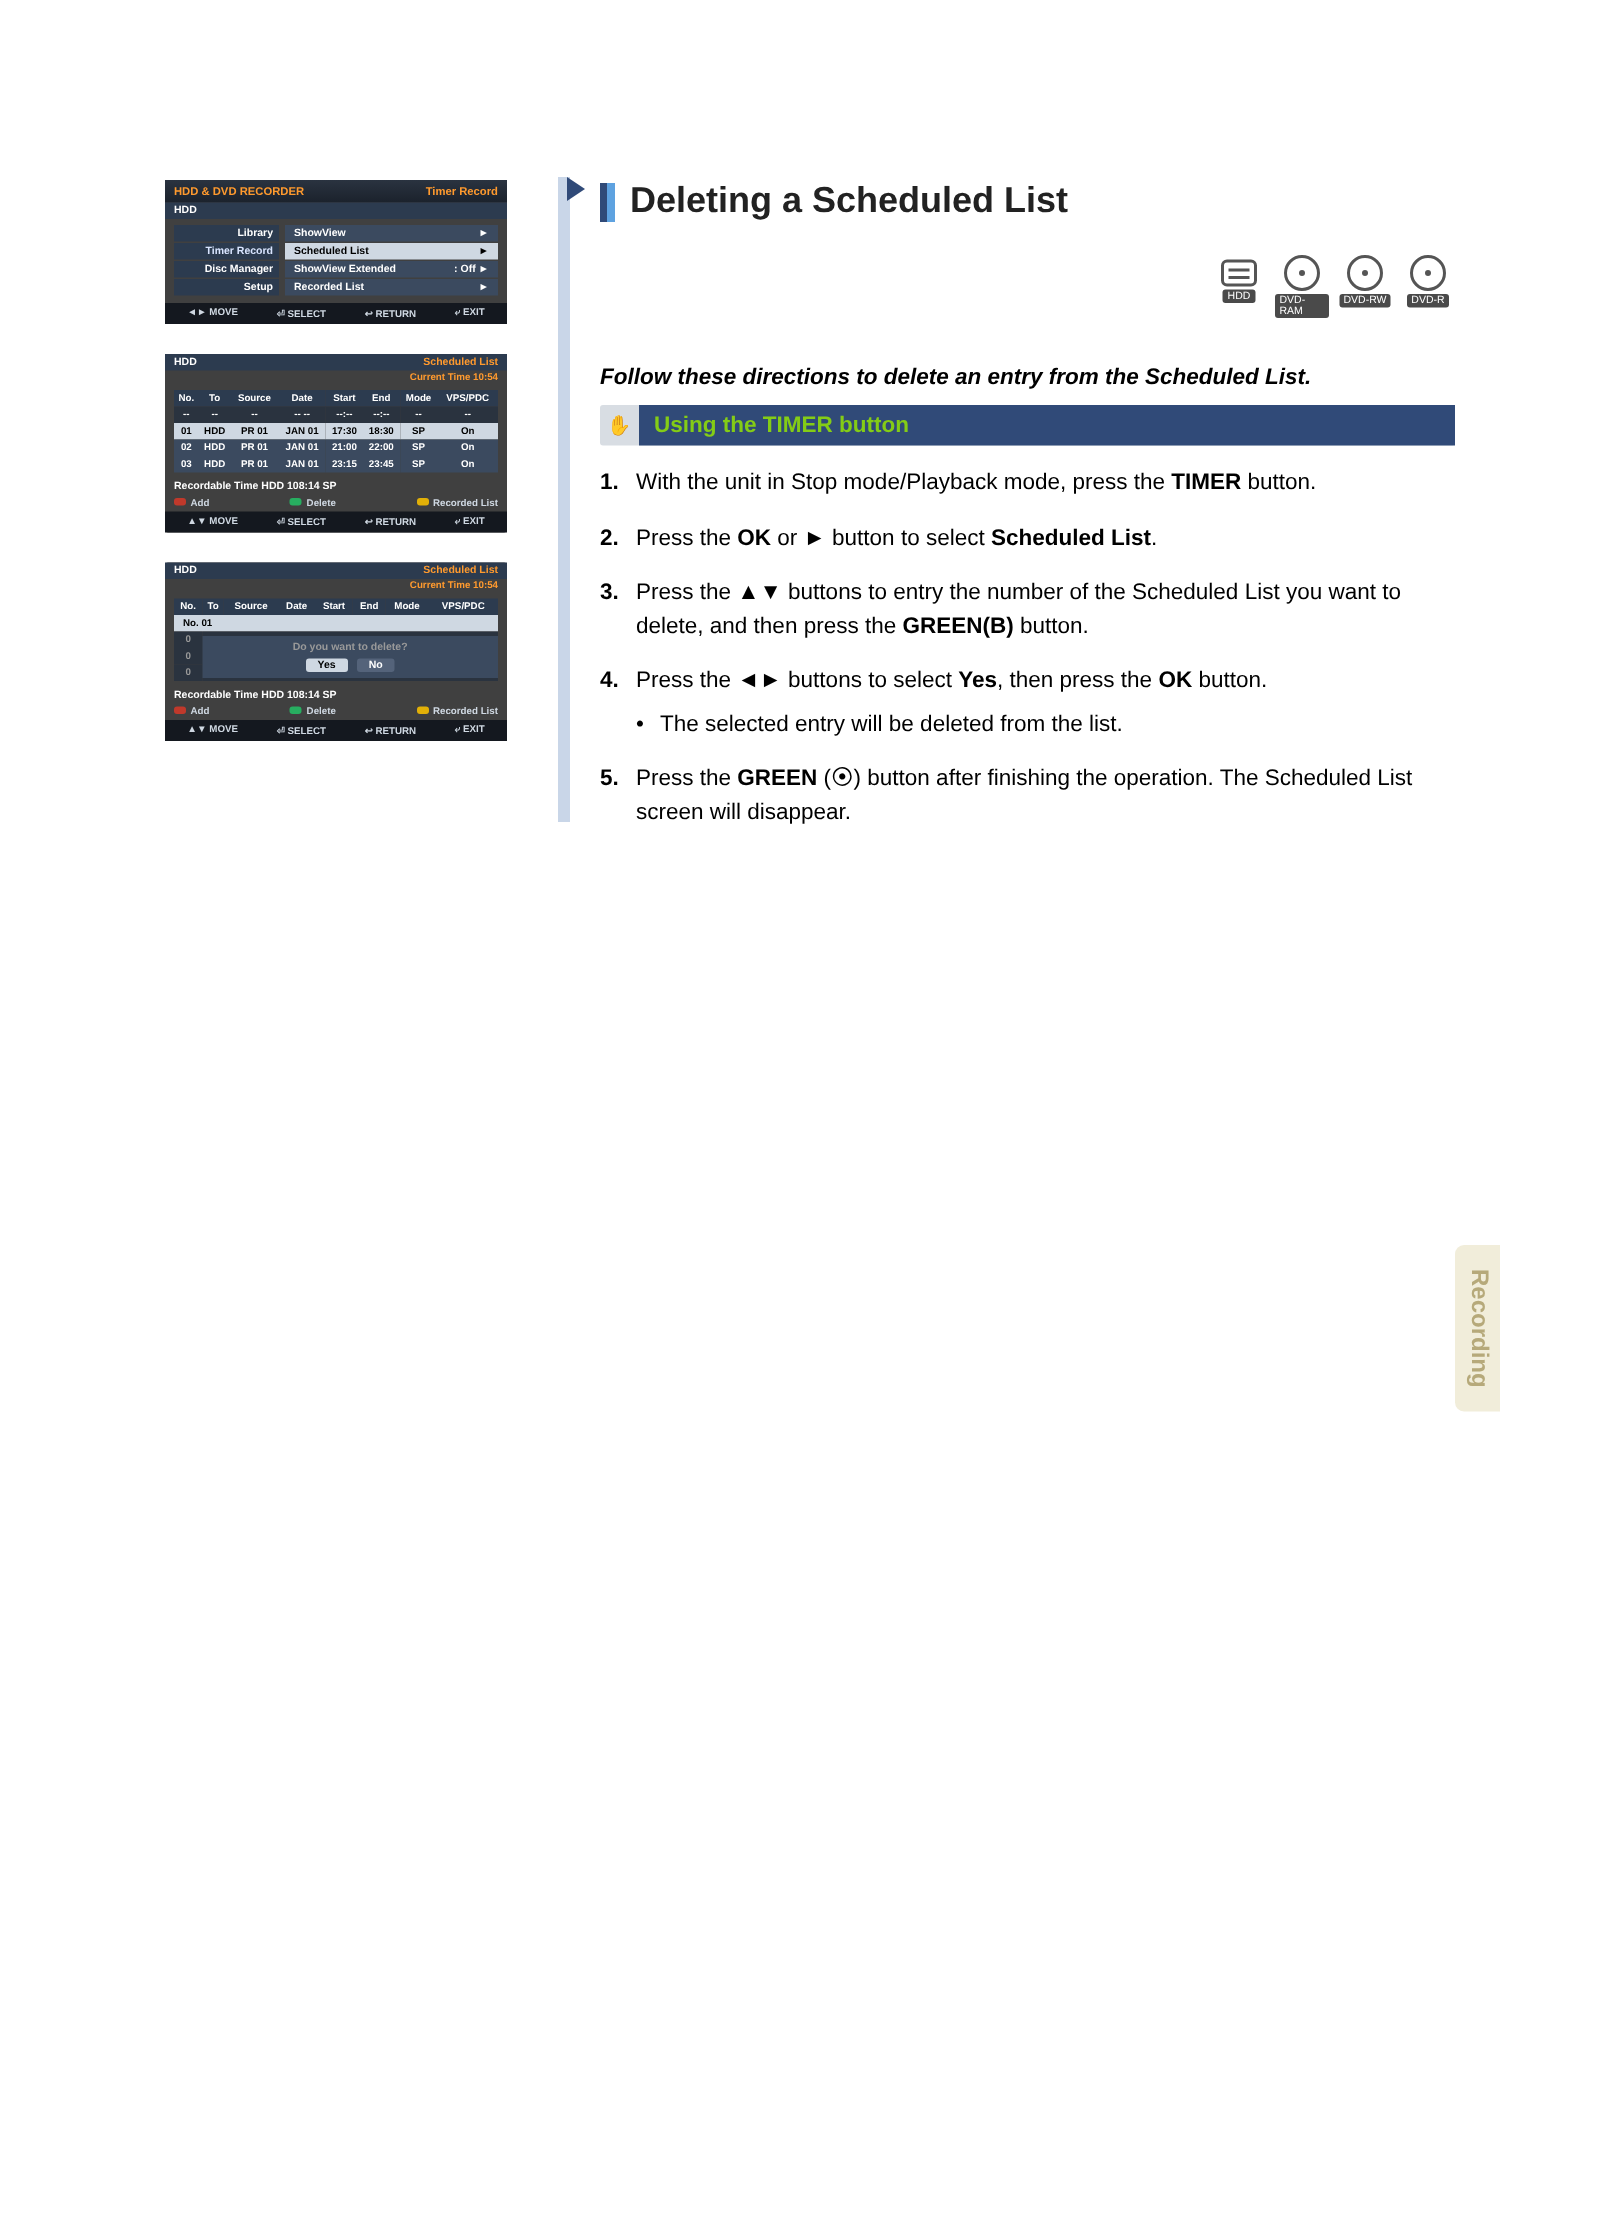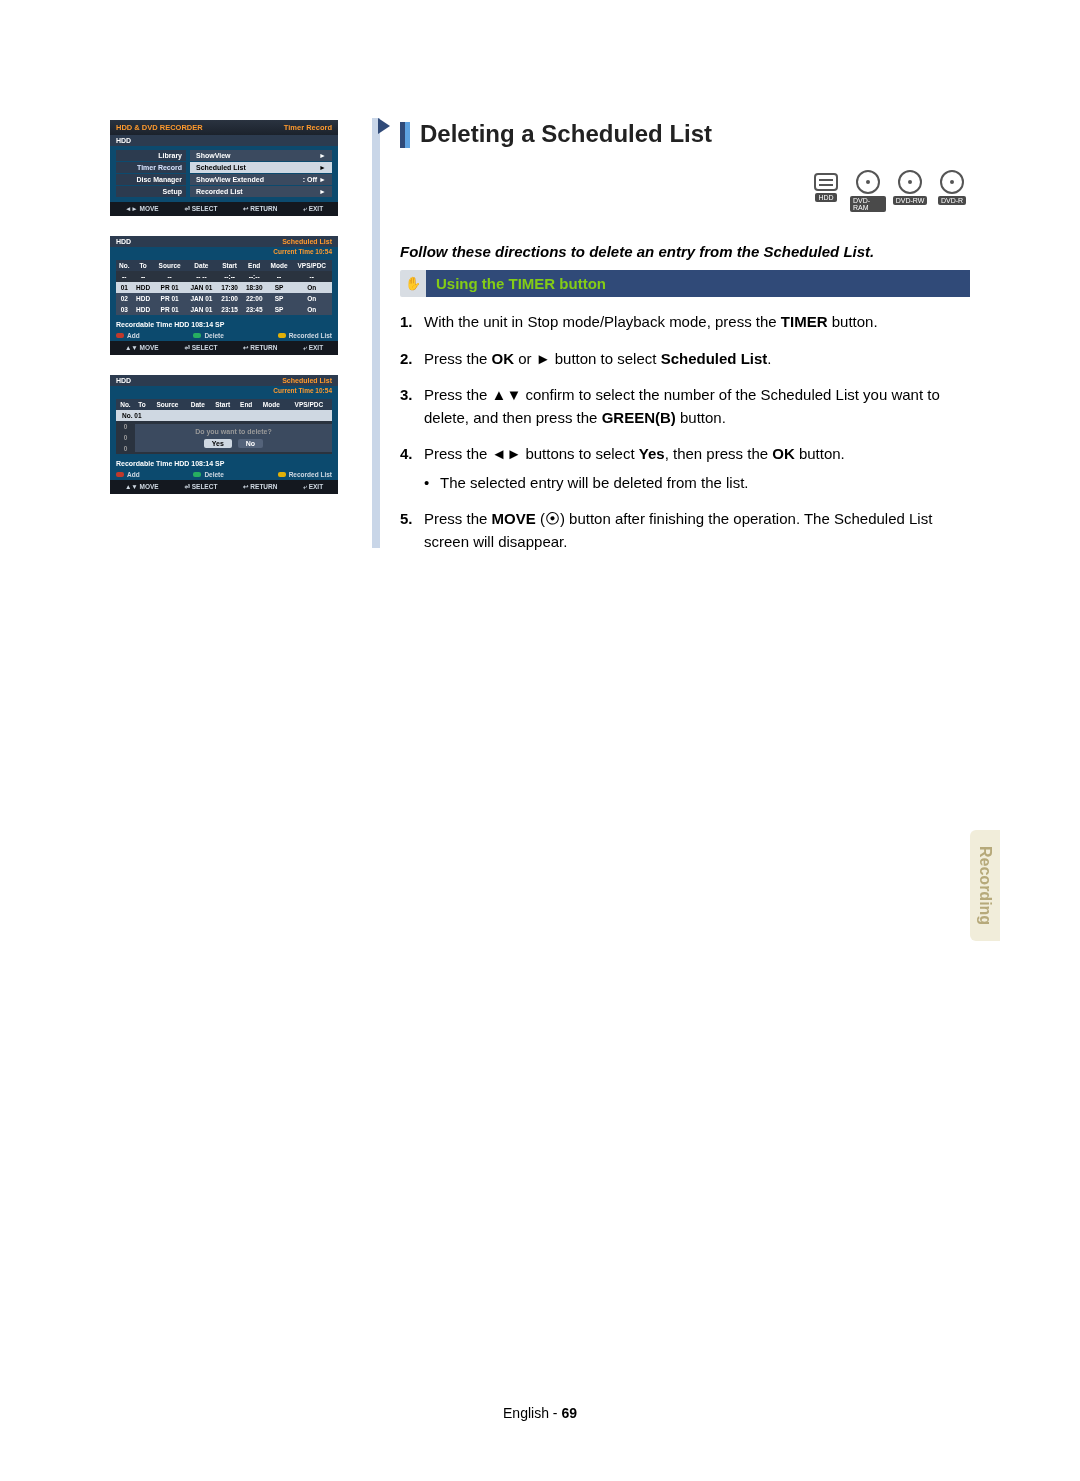--- a/index.html
+++ b/index.html
@@ -22,21 +22,21 @@
     flex-shrink: 0;
   }
   .right-col {
     flex: 1;
     padding-left: 30px;
   }
 
   
   .osd {
     width: 228px;
-    background: #0c4a6e;
+    background: #404040;
     border-radius: 2px;
     margin-bottom: 20px;
     font-size: 7px;
     color: #fff;
     font-weight: bold;
   }
   .osd-titlebar {
     display: flex;
     justify-content: space-between;
     padding: 3px 6px;
@@ -418,32 +418,29 @@
     </div>
 
     <ol class="steps">
       <li>
         <span>With the unit in Stop mode/Playback mode, press the </span><span class="b">TIMER</span><span> button.</span>
       </li>
       <li>
         <span>Press the </span><span class="b">OK</span><span> or ► button to select </span><span class="b">Scheduled List</span><span>.</span>
       </li>
       <li>
-        <span>Press the ▲▼ confirm to select the number of the Scheduled List you want to delete, and then press the </span><span class="b">GREEN(B)</span><span> button.</span>
+        <span>Press the ▲▼ buttons to entry the number of the Scheduled List you want to delete, and then press the </span><span class="b">GREEN(B)</span><span> button.</span>
       </li>
       <li>
         <span>Press the ◄► buttons to select </span><span class="b">Yes</span><span>, then press the </span><span class="b">OK</span><span> button.</span>
         <ul>
             <li>The selected entry will be deleted from the list.</li>
           </ul>
       </li>
       <li>
-        <span>Press the </span><span class="b">MOVE</span><span> (</span><span class="glyph">⦿</span><span>) button after finishing the operation. The Scheduled List screen will disappear.</span>
+        <span>Press the </span><span class="b">GREEN</span><span> (</span><span class="glyph">⦿</span><span>) button after finishing the operation. The Scheduled List screen will disappear.</span>
       </li>
     </ol>
   </div>
 
   <div class="side-tab">Recording</div>
 
-  <div class="page-foot">
-    <span>English</span> - <span class="b">69</span>
-  </div>
 </div>
 
 </body></html>

